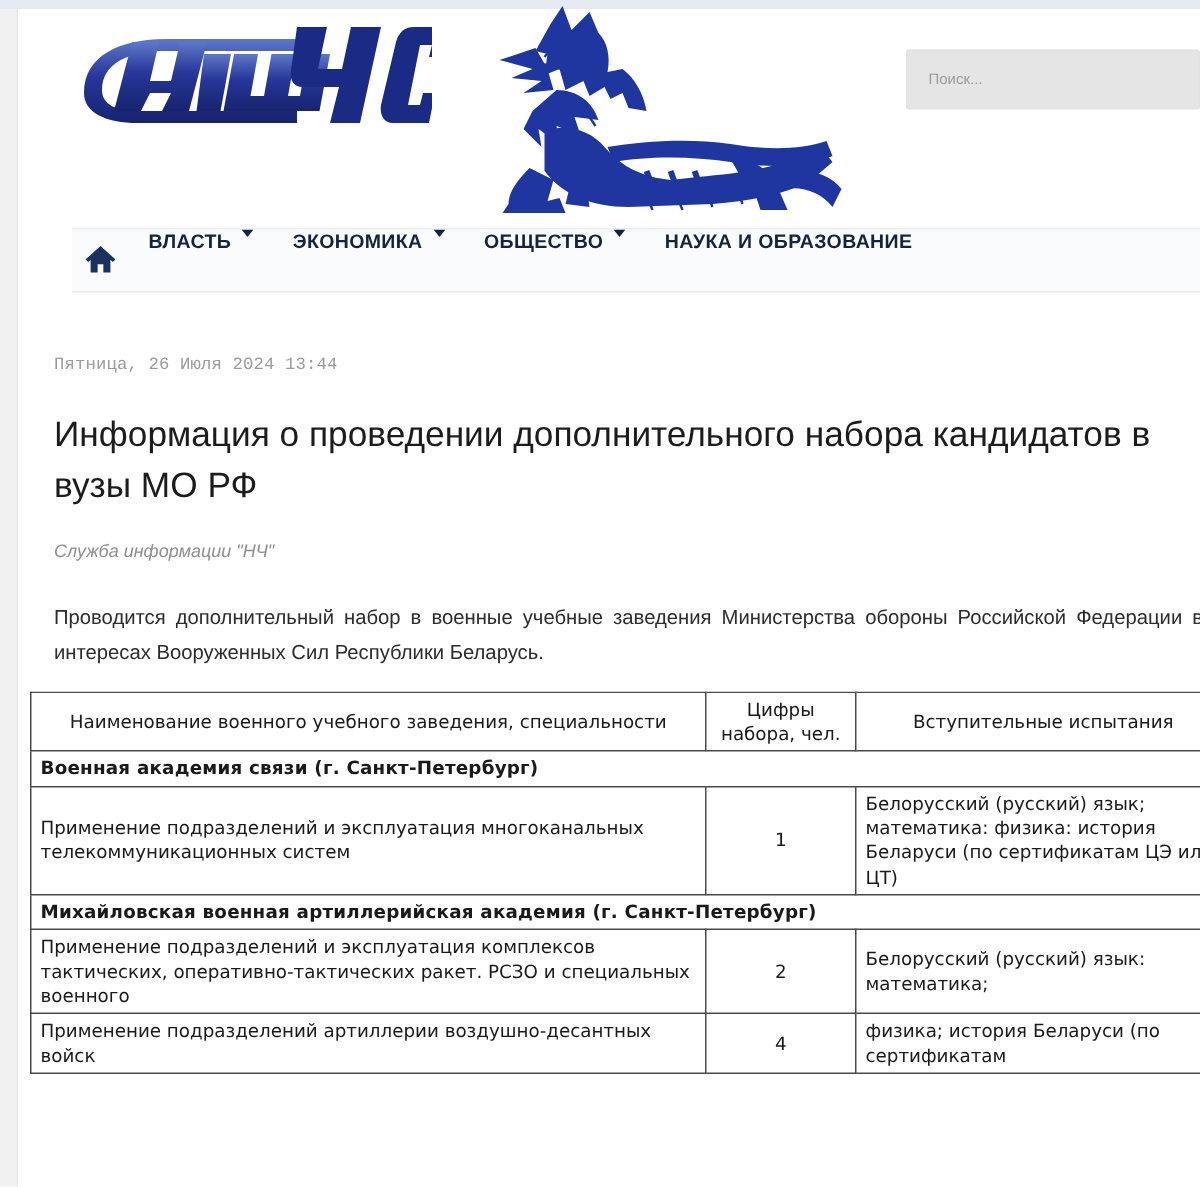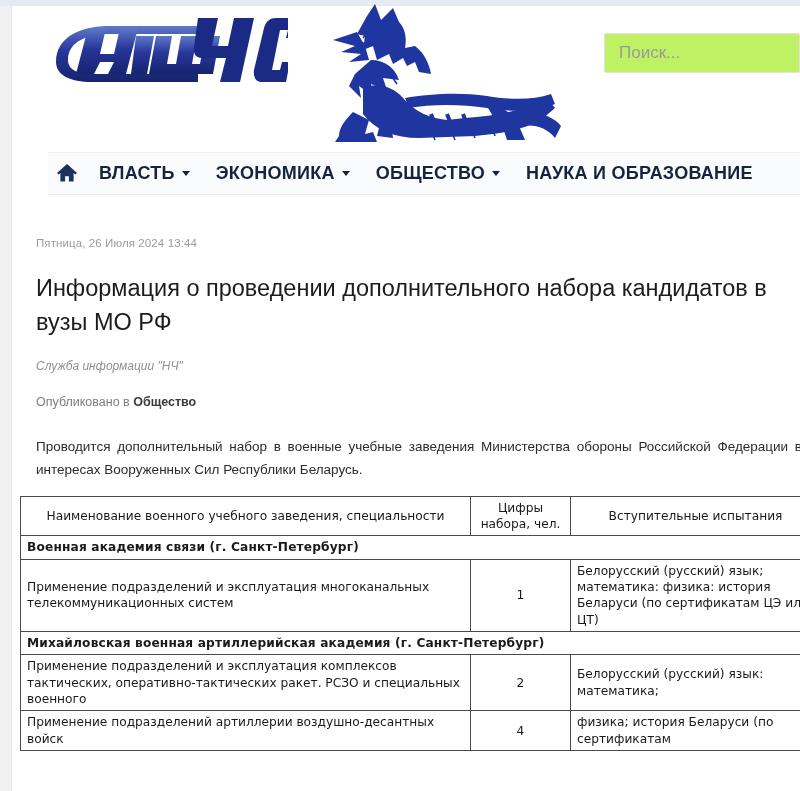--- a/index.html
+++ b/index.html
@@ -90,23 +90,23 @@
     top: 27px;
     width: 196px;
   }
   .search-input {
     box-sizing: border-box;
     width: 196px;
     height: 40px;
     padding: 0 14px;
     border: 1px solid #e2e2e2;
     border-radius: 2px;
-    background: #bef264;
+    background: #e5e5e5;
     font-family: "Liberation Sans", sans-serif;
-    font-size: 17px;
+    font-size: 10px;
     color: #6b6b6b;
     outline: none;
   }
   .search-input::placeholder { color: #9a9a9a; }
 
   
   .main-nav {
     position: relative;
     margin: 0 0 0 36px;
     height: 41px;
@@ -122,25 +122,25 @@
   .nav-home {
     display: flex;
     align-items: center;
     justify-content: center;
     width: 38px;
     height: 41px;
     flex: 0 0 auto;
   }
   .nav-item {
     display: flex;
-    align-items: center;
+    align-items: flex-start;
     height: 41px;
     padding: 0 13px;
     flex: 0 0 auto;
-    font-size: 18px;
+    font-size: 13px;
     font-weight: 700;
     letter-spacing: 0.25px;
     color: #16233f;
     text-transform: uppercase;
     cursor: pointer;
   }
   .caret {
     display: inline-block;
     margin-left: 7px;
     width: 0; height: 0;
@@ -151,20 +151,21 @@
 
   
   .article {
     padding: 0 24px 0 24px;
   }
   .article-date {
     margin-top: 42px;
     font-size: 11.5px;
     color: #9b9b9b;
     letter-spacing: 0.1px;
+    font-family: Liberation Mono, monospace;
   }
   .article-title {
     margin: 22px 0 0 0;
     font-size: 23.5px;
     line-height: 1.45;
     font-weight: 400;
     color: #1c1c1c;
     max-width: 745px;
   }
   .article-byline {
@@ -342,23 +343,20 @@
 
   </nav>
 
   <article class="article">
     <div class="article-date">Пятница, 26 Июля 2024 13:44</div>
 
     <h1 class="article-title">Информация о проведении дополнительного набора кандидатов в вузы МО РФ</h1>
 
     <div class="article-byline">Служба информации "НЧ"</div>
 
-    <div class="article-category">
-      <span>Опубликовано в </span><b>Общество</b>
-    </div>
 
     <p class="article-intro">Проводится дополнительный набор в военные учебные заведения Министерства обороны Российской Федерации в интересах Вооруженных Сил Республики Беларусь.</p>
   </article>
 
   <div class="table-zone">
     <table class="doc-table">
       <colgroup>
         <col class="c-name">
           <col class="c-num">
           <col class="c-exam">

